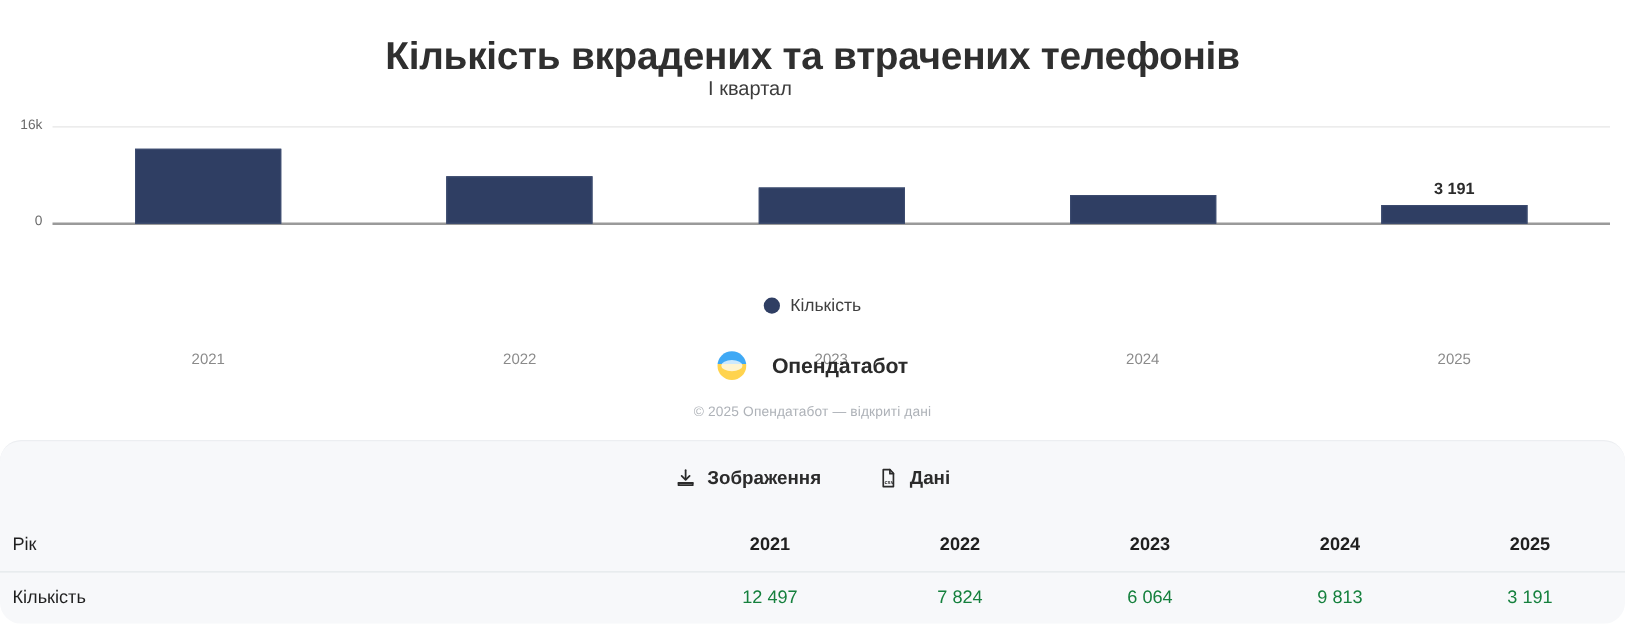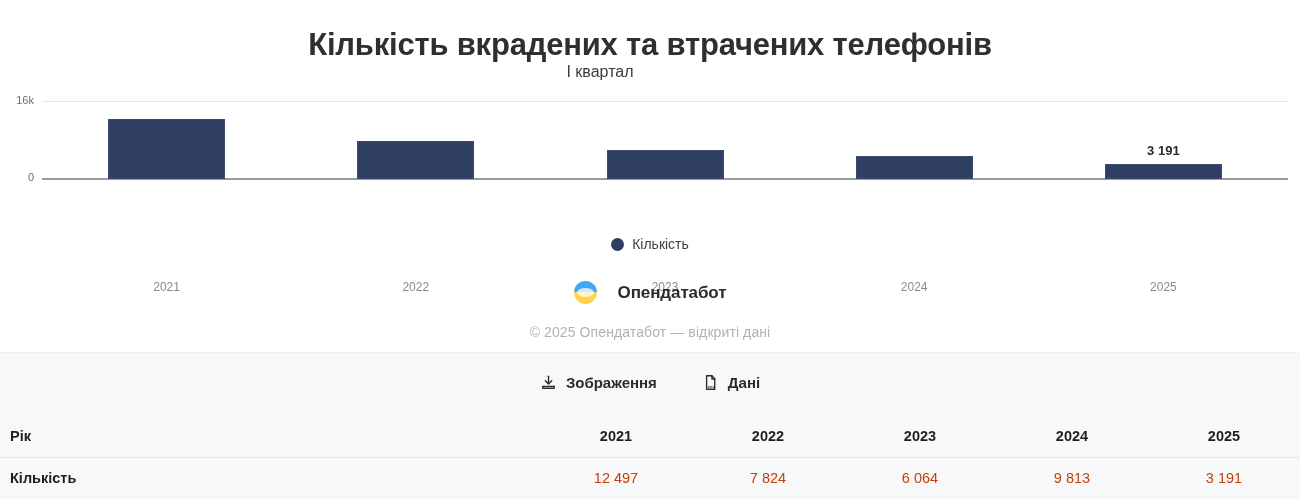--- a/index.html
+++ b/index.html
@@ -160,34 +160,35 @@
     font-size: 17px;
     font-weight: bold;
     color: #2b2b2b;
     letter-spacing: -0.1px;
   }
   .copyright {
     position: absolute;
     left: 0; top: 324px;
     width: 1300px;
     text-align: center;
-    font-size: 14px;
+    font-size: 11px;
     color: #aeb2b8;
     letter-spacing: .1px;
   }
 
   
   .bottom {
     position: absolute;
     left: 0; top: 352px;
     width: 1300px;
     height: 147px;
     background: #f7f8fa;
     border-top: 1px solid #eceef1;
     box-sizing: border-box;
+    border-radius: 17px;
   }
 
   .actions {
     position: absolute;
     left: 0; top: 20px;
     width: 1300px;
     display: flex;
     justify-content: center;
     align-items: center;
     gap: 45px;
@@ -223,34 +224,34 @@
   }
   .data-table tr { height: 42px; }
   .data-table tr.header-row { border-bottom: 1px solid #e4e7ea; }
   .data-table th, .data-table td {
     padding: 0 10px;
     font-size: 14.5px;
     vertical-align: middle;
   }
   .rowhead {
     text-align: left;
-    font-weight: bold;
+    font-weight: normal;
     color: #1f1f1f;
     width: 520px;
     padding-left: 8px;
   }
   .colhead {
     text-align: center;
     font-weight: bold;
     color: #1f1f1f;
   }
   .cell {
     text-align: center;
     font-weight: normal;
-    color: #c2410c;
+    color: #15803d;
   }
 </style>
 </head>
 <body>
 
 <div class="chart-card">
 
   <div class="chart-title">Кількість вкрадених та втрачених телефонів</div>
   <div class="chart-subtitle">I квартал</div>
 

